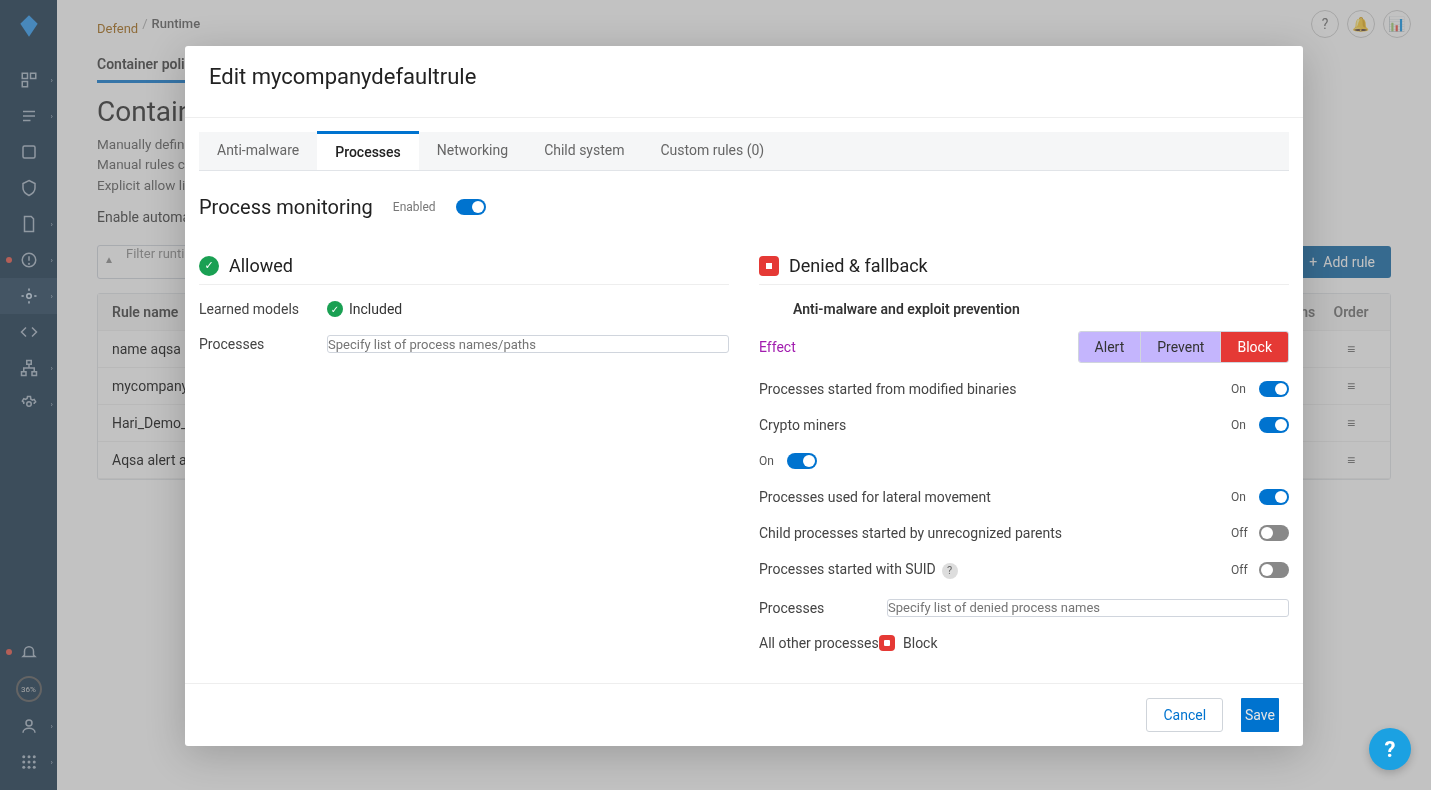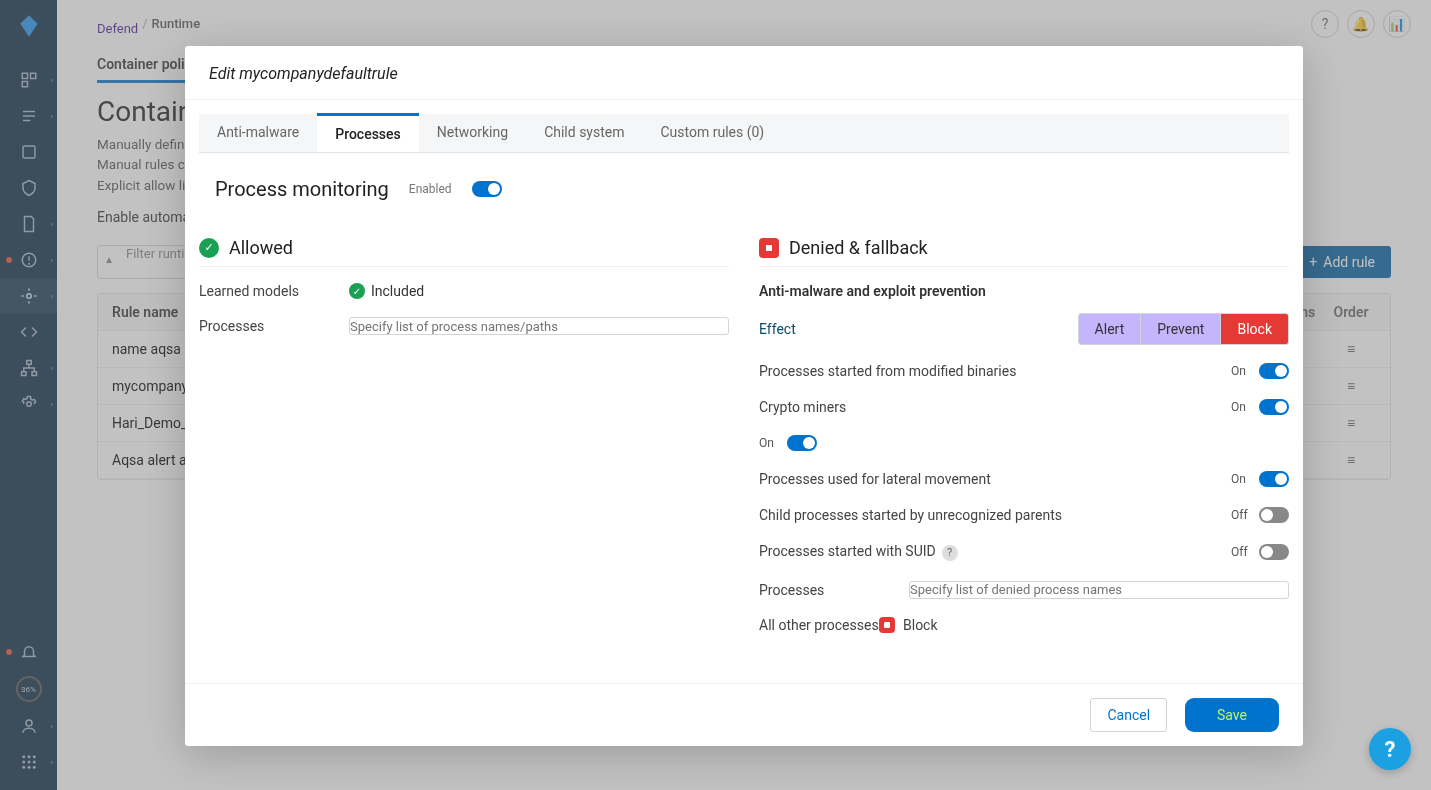--- a/index.html
+++ b/index.html
@@ -11,21 +11,21 @@
 .sidebar .nav-item { width: 100%; height: 36px; display: flex; align-items: center; justify-content: center; color: #a5b4c4; position: relative; cursor: pointer; }
 .sidebar .nav-item.active { background: #1a3a55; }
 .sidebar .nav-item .caret { position:absolute; right:4px; font-size:8px; }
 .sidebar .nav-item .dot { position:absolute; left:6px; width:6px;height:6px;border-radius:50%;background:#e74c3c;}
 .sidebar .bottom { margin-top: auto; width:100%; display:flex;flex-direction:column;align-items:center;padding-bottom:10px;}
 .sidebar .gauge { width: 26px; height: 26px; border:2px solid #555; border-radius:50%; display:flex;align-items:center;justify-content:center; font-size:8px; color:#ccc; margin:6px 0;}
 
 
 .page { position: absolute; left: 57px; right:0; top:0; bottom:0; background: #fff; }
 .topbar { height: 48px; display:flex; align-items:center; padding: 0 20px 0 40px; border-bottom:1px solid transparent; font-size:13px; color:#666;}
-.topbar .crumb1 { color:#4c1d95;margin-top:9px; }
+.topbar .crumb1 { color:#a16207;margin-top:9px; }
 .topbar .crumb2 { color:#555; font-weight:500; }
 .topbar .actions { margin-left:auto; display:flex; gap:8px;}
 .topbar .icon-circle { width:28px;height:28px;border:1px solid #ccc;border-radius:50%;display:flex;align-items:center;justify-content:center;color:#666;font-size:14px;}
 
 .tabline { padding: 0 40px; }
 .tabline .tab { display:inline-block; padding: 8px 0; font-size:14px; color:#333; font-weight:600; border-bottom:3px solid #0073cf;}
 .page-title { font-size: 28px; font-weight:400; padding: 12px 40px 6px; color:#222;}
 .page-desc { padding: 0 40px; font-size: 13.5px; color:#555; line-height:1.5;}
 .auto-row { padding: 14px 40px; font-size:14px; color:#333;}
 
@@ -39,45 +39,45 @@
 .rule-table .thead { background:#f8f8f8; font-weight:600; color:#333;}
 .rule-table .col-name { flex: 1; }
 .rule-table .col-actions { width: 60px; text-align:center; color:#666;}
 .rule-table .col-order { width: 50px; text-align:center; color:#666;}
 
 
 .overlay { position:absolute; inset:0; background: rgba(120,120,120,0.45); }
 
 
 .modal { position:absolute; top:46px; left:185px; width: 1118px; height: 700px; background:#fff; border-radius:3px; box-shadow: 0 8px 40px rgba(0,0,0,0.2); display:flex; flex-direction:column;}
-.modal-header { padding: 18px 24px 16px; font-size: 16px; color:#222; border-bottom:1px solid #eee;font-style:italic;}
+.modal-header { padding: 18px 24px 28px; font-size: 22px; color:#222; border-bottom:1px solid #eee;}
 .modal-body { flex:1; overflow-y:auto; padding: 0; }
 .modal-tabs { display:flex; background:#f5f6f7; border-bottom:1px solid #e1e4e8; margin: 14px 14px 0;}
 .modal-tab { padding: 10px 18px; font-size:14px; color:#666; cursor:pointer; }
 .modal-tab.active { background:#fff; color:#222; font-weight:500; border-top:3px solid #0073cf; margin-top:-1px;}
 .pm-section { padding: 24px 14px 14px; }
 .pm-title-row { display:flex; align-items:center; gap:20px; margin-bottom:22px;}
-.pm-title { font-size: 20px; color:#222;margin-left:16px;}
+.pm-title { font-size: 20px; color:#222;}
 .enabled-label { font-size:12px; color:#777;}
 .toggle { width:30px; height:16px; border-radius:10px; background:#0073cf; position:relative; cursor:pointer; }
 .toggle.off { background:#888; }
 .toggle::after { content:""; position:absolute; width:12px;height:12px;background:#fff;border-radius:50%; top:2px; right:2px;}
 .toggle.off::after { left:2px; right:auto; }
 
 .two-col { display:flex; gap:30px; padding: 0 14px 24px;}
 .col { flex:1; }
 .col-header { display:flex; align-items:center; gap:10px; font-size:18px; color:#222; padding-bottom:8px; border-bottom:1px solid #eee; margin-bottom:16px;}
 .col-header .circ { width:20px;height:20px;border-radius:50%; display:flex;align-items:center;justify-content:center; color:#fff; font-size:11px;}
 .circ.green { background:#1aa053; }
 .circ.red { background:#e53935; border-radius:4px;}
-.subhead { font-size:14px; font-weight:600; color:#333; margin-bottom:14px;}
-
-.field-row { display:flex; align-items:center; margin-bottom:18px; gap:30px;}
+.subhead { font-size:14px; font-weight:600; color:#333; margin-bottom:14px;margin-left:34px;}
+
+.field-row { display:flex; align-items:center; margin-bottom:18px; gap:8px;}
 .field-label { width: 120px; font-size:14px; color:#444; flex-shrink:0;}
-.field-label-wide { width: 240px; font-size:14px; color:#0c4a6e; flex-shrink:0;}
+.field-label-wide { width: 240px; font-size:14px; color:#a21caf; flex-shrink:0;}
 .included { display:flex;align-items:center;gap:6px; font-size:14px; color:#333;}
 .included .chk { width:16px;height:16px;border-radius:50%;background:#1aa053;color:#fff;display:flex;align-items:center;justify-content:center;font-size:10px;}
 .text-input { flex:1; border:1px solid #d0d5dd; border-radius:3px; height:18px; padding:0 0; font-size:13px;}
 
 .effect-group { display:flex; border:1px solid #d0d5dd; border-radius:3px; overflow:hidden;}
 .effect-btn { padding:7px 16px; font-size:14px; color:#333; background:#c4b5fd; border:none; border-right:1px solid #d0d5dd; cursor:pointer;}
 .effect-btn:last-child { border-right:none;}
 .effect-btn.active { background:#e53935; color:#fff;}
 
 .toggle-row { display:flex; align-items:center; margin-bottom:20px;}
@@ -85,21 +85,21 @@
 .toggle-row .tstate { font-size:12px; color:#555; width:28px; text-align:left;}
 .help-q { display:inline-flex; width:16px;height:16px;border-radius:50%;background:#ddd;color:#666;font-size:11px;align-items:center;justify-content:center;margin-left:6px;}
 
 .other-row { display:flex; align-items:center; font-size:14px; color:#444;}
 .block-badge { display:flex;align-items:center;gap:8px;}
 .block-badge .sq { width:16px;height:16px;border-radius:4px;background:#e53935;display:flex;align-items:center;justify-content:center;}
 .block-badge .sq::after{content:"";width:6px;height:6px;background:#fff;border-radius:1px;}
 
 .modal-footer { padding: 14px 24px; border-top:1px solid #eee; display:flex; justify-content:flex-end; gap:18px;}
 .btn-cancel { border:1px solid #cfd4da; background:#fff; color:#0073cf; padding:8px 16px; border-radius:3px; font-size:14px; cursor:pointer;}
-.btn-save { border:none; background:#0073cf; color:#bef264; padding:8px 32px; border-radius:9px; font-size:14px; cursor:pointer;}
+.btn-save { border:none; background:#0073cf; color:#e5e5e5; padding:8px 4px; border-radius:1px; font-size:14px; cursor:pointer;}
 
 .help-fab { position:absolute; right:20px; bottom:20px; width:42px;height:42px;border-radius:50%;background:#1ba1e2;color:#fff;font-size:22px;font-weight:bold;display:flex;align-items:center;justify-content:center;box-shadow:0 3px 8px rgba(0,0,0,0.2); cursor:pointer;}
 
 .denied-col .field-label-wide { width: auto; flex:1; }
 </style>
 </head>
 <body>
 
 <div class="sidebar">
   <div class="logo">

